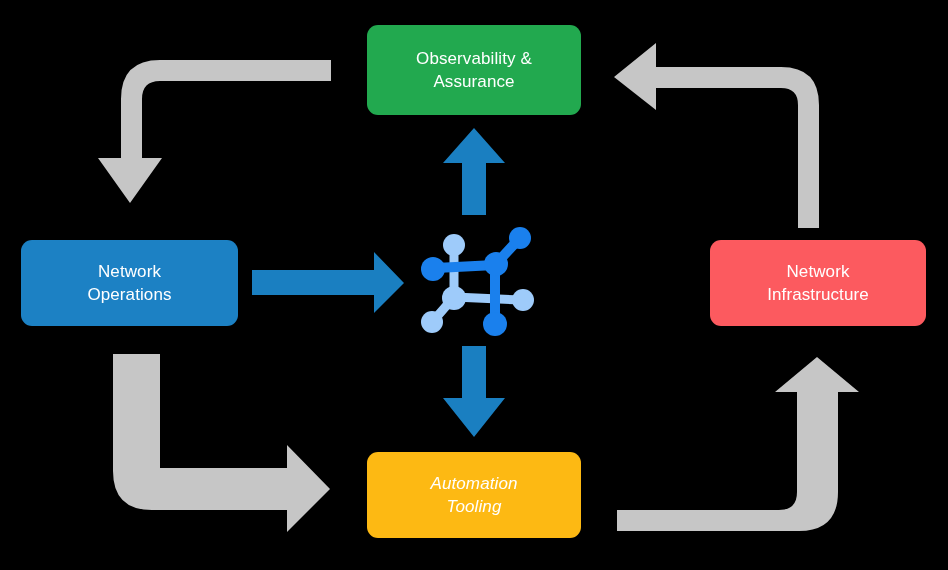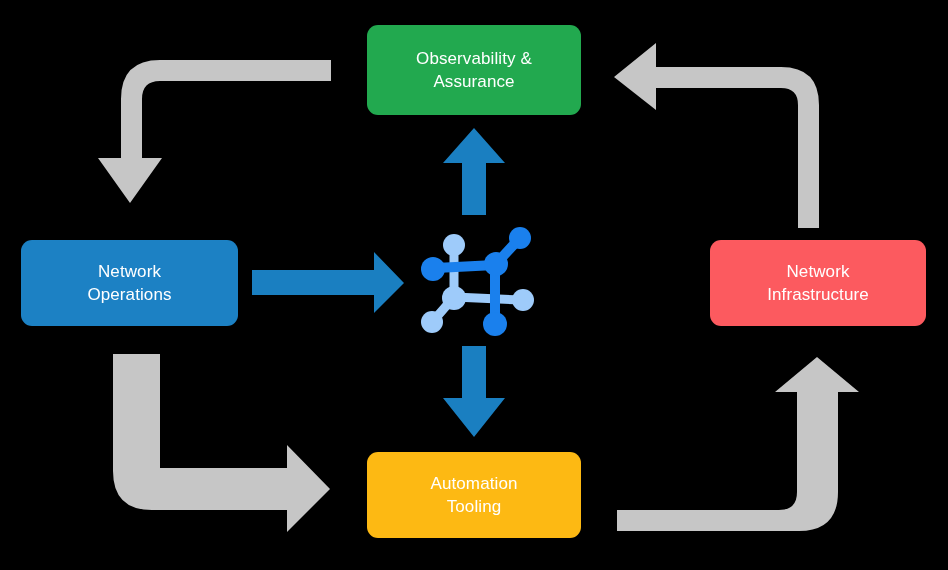--- a/index.html
+++ b/index.html
@@ -38,21 +38,21 @@
     line-height: 1.38;
     font-weight: 400;
     letter-spacing: 0.1px;
     box-sizing: border-box;
     padding: 4px 10px;
     white-space: pre-line;
   }
   #box-observability { left: 367px; top: 25px;  width: 214px; height: 90px; }
   #box-operations    { left: 21px;  top: 240px; width: 217px; height: 86px; }
   #box-infrastructure{ left: 710px; top: 240px; width: 216px; height: 86px; }
-  #box-automation    { left: 367px; top: 452px; width: 214px; height: 86px; }
+  #box-automation    { left: 367px; top: 452px; width: 214px; height: 86px; font-style: italic; }
 </style>
 </head>
 <body>
 
 <div id="stage">
 
   <svg class="layer" viewBox="0 0 948 570">
 
     <path fill="#c6c6c6" d="M 331 60
              L 160 60

